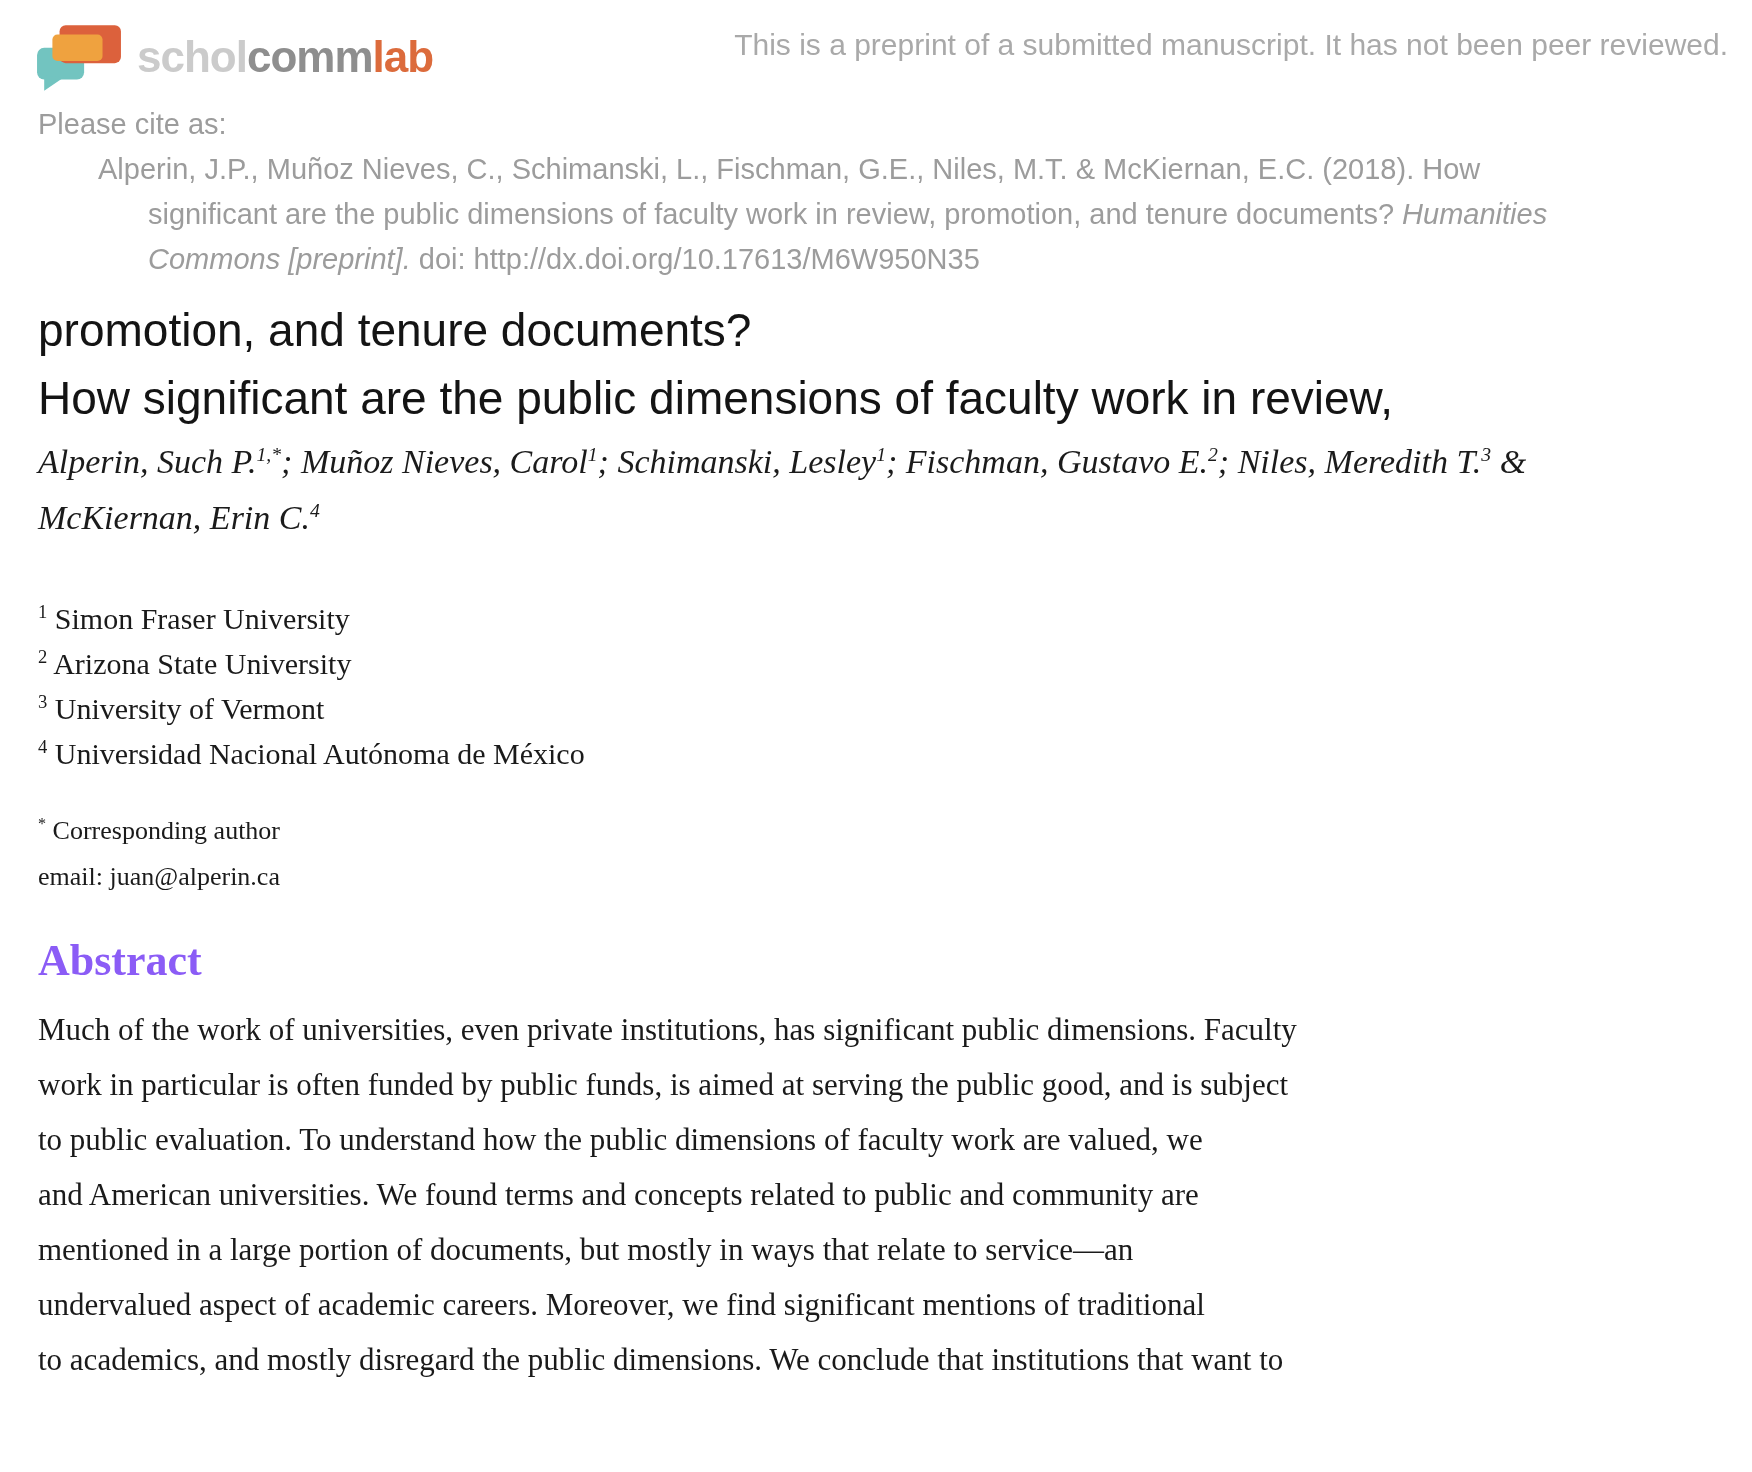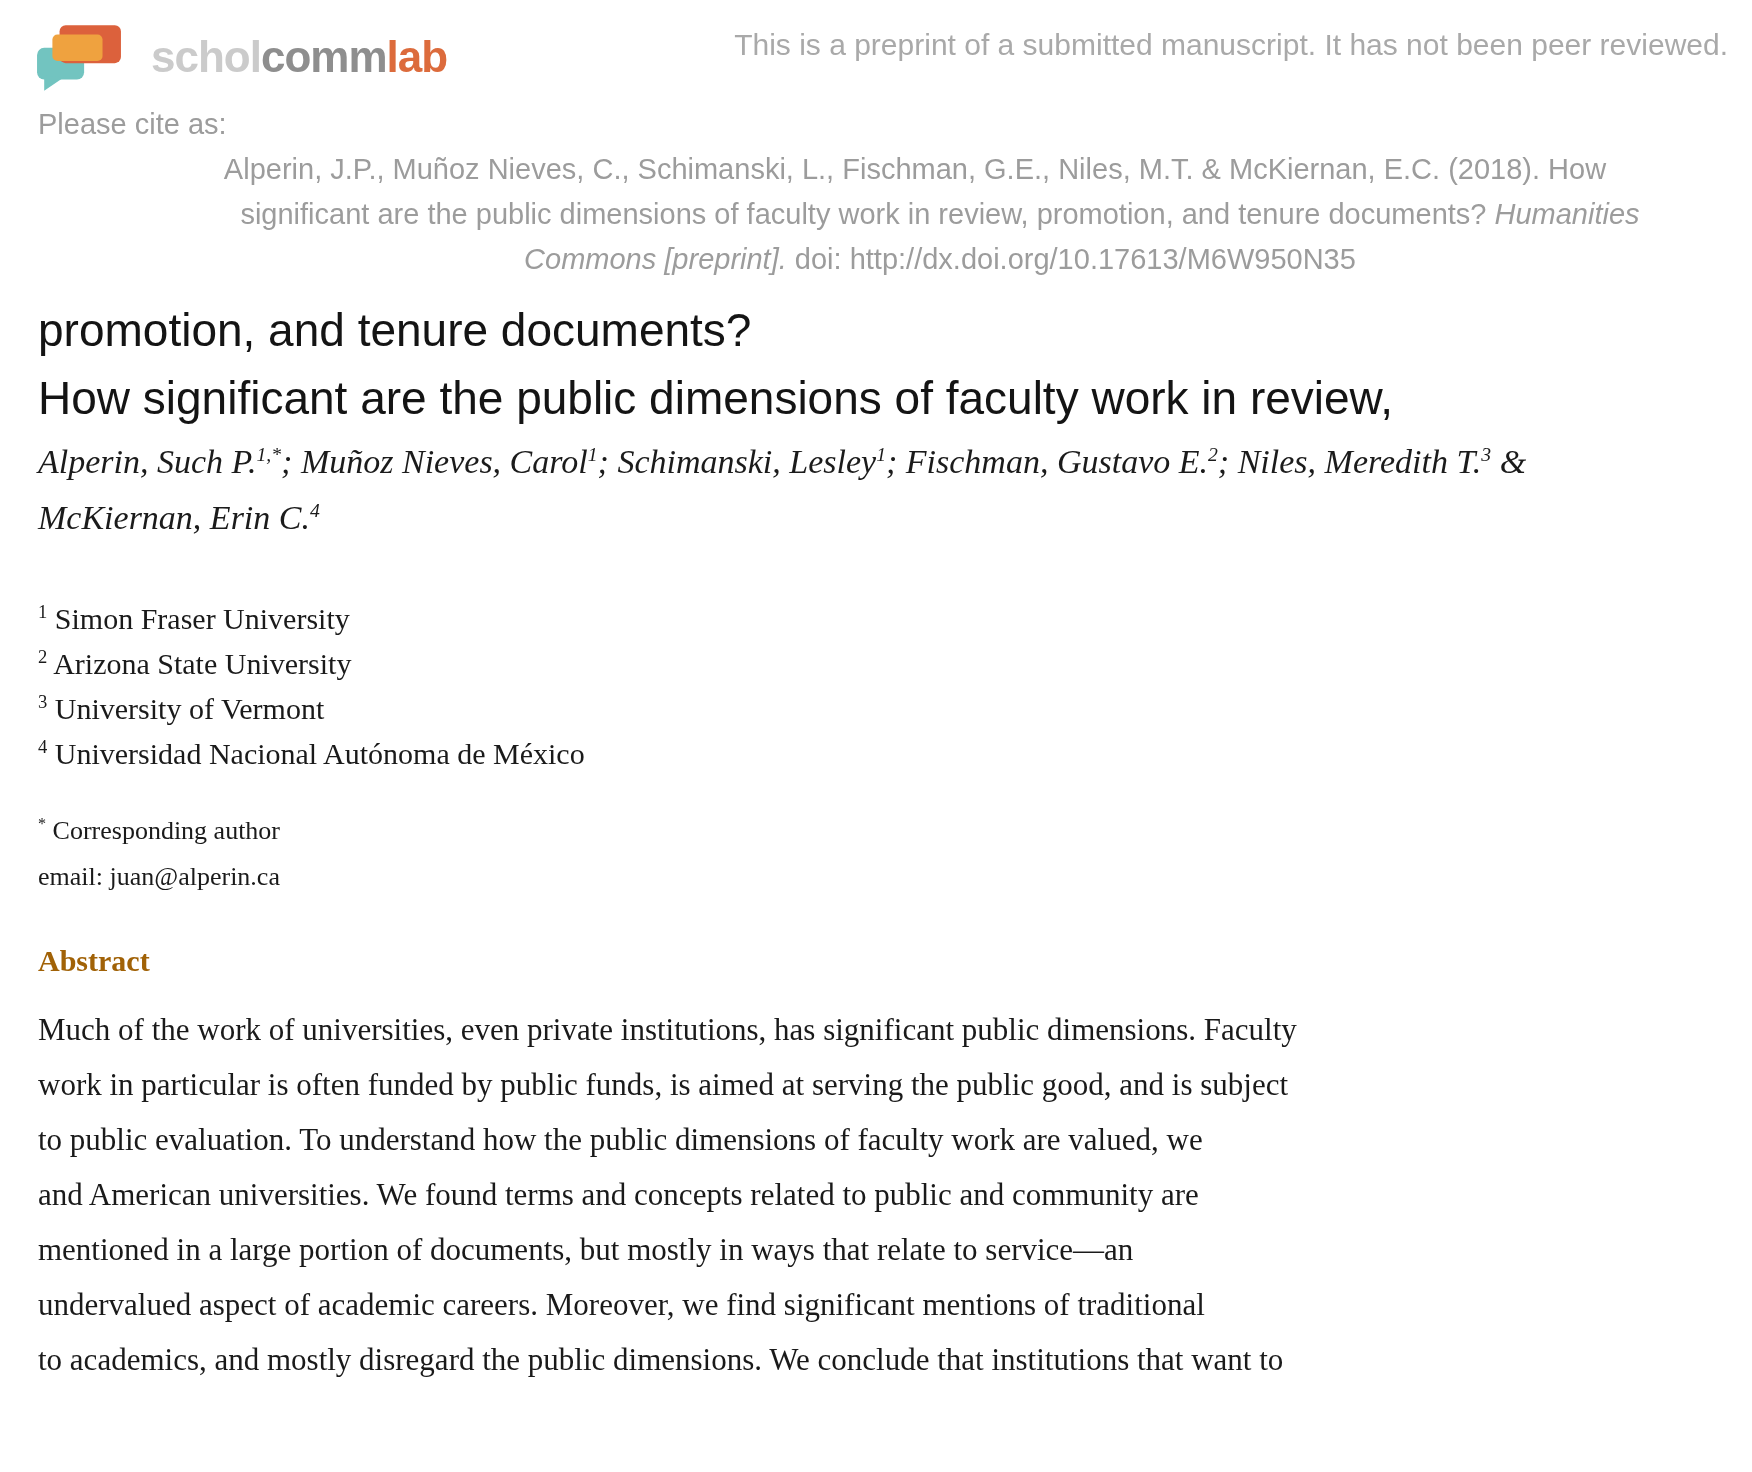--- a/index.html
+++ b/index.html
@@ -9,53 +9,53 @@
   }
   html,body{margin:0;padding:0;background:#fff;}
   body{width:1752px;height:1472px;overflow:hidden;position:relative;
        font-family:"Liberation Serif",serif;color:var(--text-black);}
 
   
   .header{position:relative;height:92px;}
   .logo{position:absolute;left:35px;top:22px;display:flex;align-items:center;}
   .logo-icon{width:88px;height:70px;display:block;}
   .wordmark{font-family:"Liberation Sans",sans-serif;font-weight:700;
-            font-size:44px;letter-spacing:-1px;margin-left:28px;line-height:70px;}
+            font-size:44px;letter-spacing:-1px;margin-left:14px;line-height:70px;}
   .w-schol{color:var(--logo-schol);}
   .w-comm{color:var(--logo-comm);}
   .w-lab{color:var(--logo-lab);}
   .notice{position:absolute;right:24px;top:28px;font-family:"Liberation Sans",sans-serif;
           font-size:30px;color:var(--notice-gray);white-space:nowrap;}
 
   
   .cite-block{margin:10px 20px 0 38px;font-family:"Liberation Sans",sans-serif;
               font-size:29px;line-height:45px;color:var(--muted-gray);}
-  .cite-line{white-space:nowrap;text-align:center;}
+  .cite-line{white-space:nowrap;}
   .indent1{padding-left:60px;}
   .indent2{padding-left:110px;}
   .it{font-style:italic;}
 
   
   .title-block{margin:14px 30px 0 38px;font-family:"Liberation Sans",sans-serif;
                font-size:46px;line-height:68px;font-weight:400;color:#141414;}
 
   
   .authors{margin:2px 30px 0 38px;font-style:italic;font-size:34px;line-height:56px;color:#1b1b1b;}
   .authors sup{font-size:58%;line-height:0;}
 
   
   .affils{margin:50px 30px 0 38px;font-size:30px;line-height:45px;}
   .affils sup,.corresponding sup{font-size:62%;line-height:0;font-style:normal;}
 
   
   .corresponding{margin:32px 30px 0 38px;font-size:26px;line-height:46px;}
 
   
-  .abstract-heading{margin:38px 30px 0 38px;font-size:30px;line-height:46px;
-                    font-weight:700;color:#a16207;}
+  .abstract-heading{margin:38px 30px 0 38px;font-size:44px;line-height:46px;
+                    font-weight:700;color:#8b5cf6;}
   .abstract-body{margin:18px 20px 0 38px;font-size:31px;line-height:55px;color:#1a1a1a;}
   .abstract-body .line{white-space:nowrap;}
 </style>
 </head>
 <body>
 
 <div class="page">
 
   <div class="header">
     <div class="logo">

